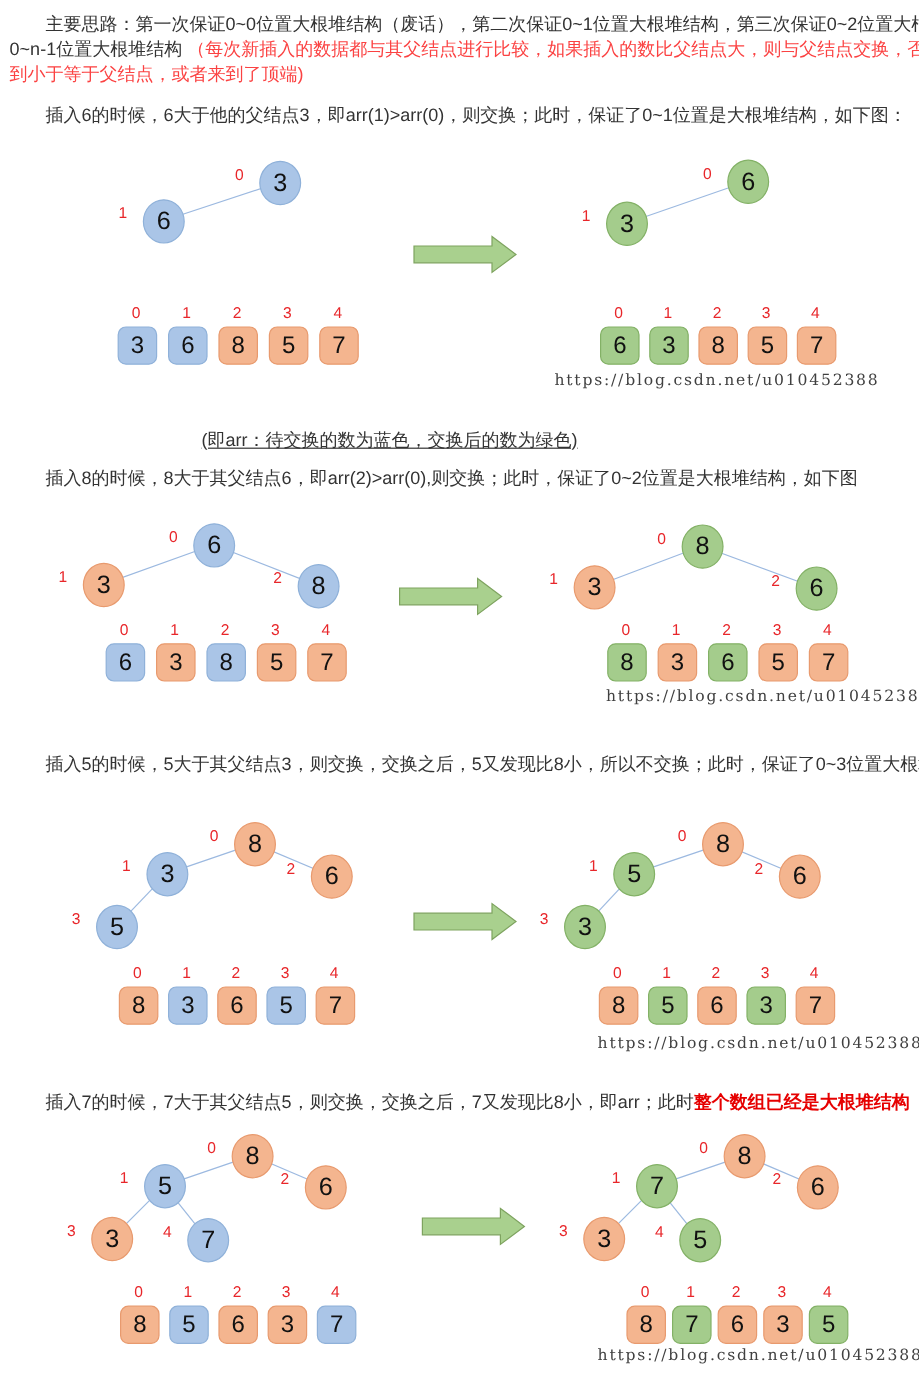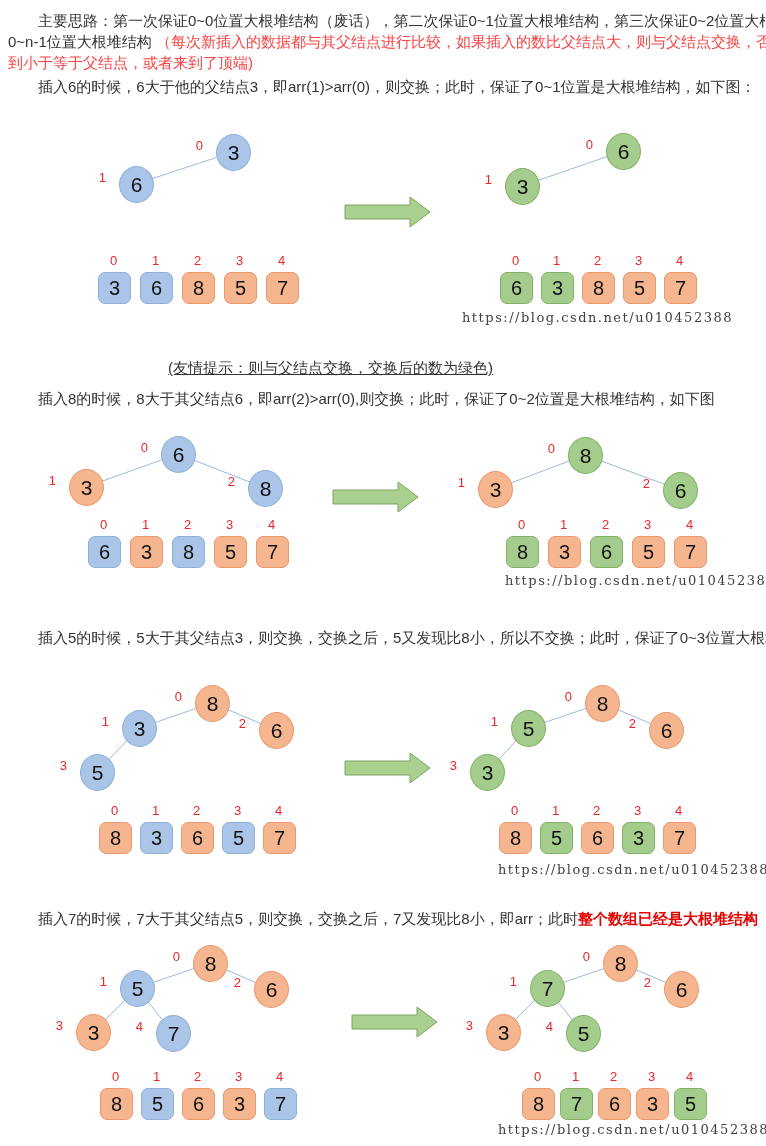--- a/index.html
+++ b/index.html
@@ -43,23 +43,23 @@
     font-size:13px;line-height:15px;color:#404040;letter-spacing:1.5px;white-space:nowrap;
   }
 </style>
 </head>
 <body>
 
 <div class="para indent" style="top:10px">主要思路：第一次保证0~0位置大根堆结构（废话），第二次保证0~1位置大根堆结构，第三次保证0~2位置大根堆结构...直到保证</div>
 <div class="para" style="top:31px"><span>0~n-1位置大根堆结构 </span><span class="red">（每次新插入的数据都与其父结点进行比较，如果插入的数比父结点大，则与父结点交换，否则一直向上交换，直</span></div>
 <div class="para red" style="top:52px">到小于等于父结点，或者来到了顶端)</div>
 
-<div class="para indent" style="top:76px">插入6的时候，6大于他的父结点3，即arr(1)&gt;arr(0)，则交换；此时，保证了0~1位置是大根堆结构，如下图：</div>
-
-<div class="tip" style="left:168px;top:357px"> (友情提示：则与父结点交换，交换后的数为绿色)</div>
+<div class="para indent" style="top:86px">插入6的时候，6大于他的父结点3，即arr(1)&gt;arr(0)，则交换；此时，保证了0~1位置是大根堆结构，如下图：</div>
+
+<div class="tip" style="left:168px;top:357px"> (即arr：待交换的数为蓝色，交换后的数为绿色)</div>
 
 <div class="para indent" style="top:388px">插入8的时候，8大于其父结点6，即arr(2)&gt;arr(0),则交换；此时，保证了0~2位置是大根堆结构，如下图</div>
 
 <div class="para indent" style="top:627px">插入5的时候，5大于其父结点3，则交换，交换之后，5又发现比8小，所以不交换；此时，保证了0~3位置大根堆结构，如下图</div>
 
 <div class="para indent" style="top:908px"><span>插入7的时候，7大于其父结点5，则交换，交换之后，7又发现比8小，即arr；此时</span><span class="boldred">整个数组已经是大根堆结构</span></div>
 
 <div id="diagram-layer">
     <svg width="766" height="1146" id="edges-svg">
       <line x1="233" y1="152" x2="136" y2="184" stroke="#9cb9e0" stroke-width="1"></line>

